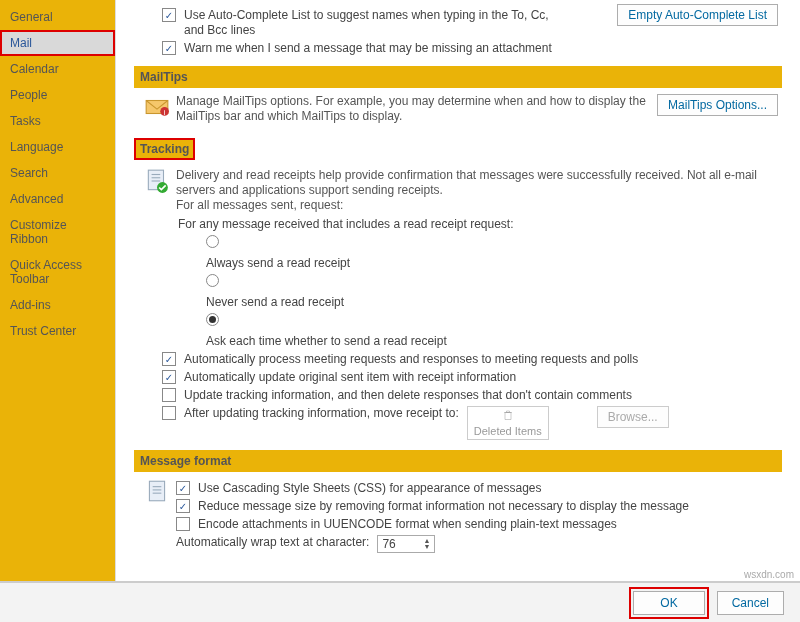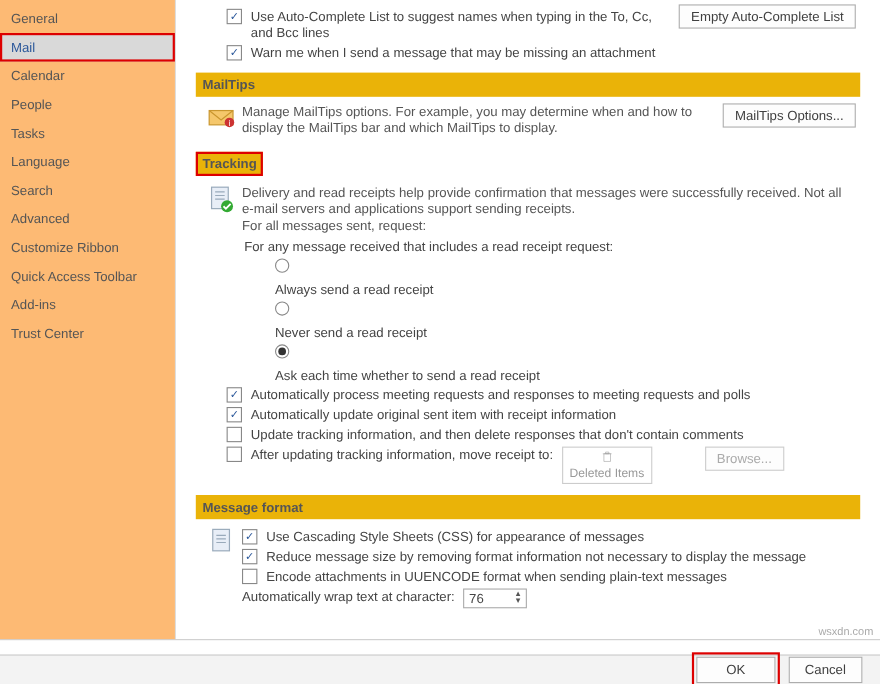--- a/index.html
+++ b/index.html
@@ -1,46 +1,46 @@
 <!DOCTYPE html>
 <html><head>
 <meta charset="utf-8">
 <style>
 * { box-sizing: border-box; margin: 0; padding: 0; }
 body { font-family: "Segoe UI", Tahoma, sans-serif; font-size: 12px; color: #444; background: #fff; width: 800px; height: 622px; overflow: hidden; position: relative; }
 .wrap { display: flex; height: 582px; border-bottom: 1px solid #ccc; }
-.sidebar { width: 160px; background: #fdba74; border-right: 1px solid #ddd; padding-top: 4px; }
+.sidebar { width: 116px; background: #eab308; border-right: 1px solid #ddd; padding-top: 4px; }
 .sb-item { padding: 6px 10px; color: #555; cursor: pointer; }
 .sb-item.selected { background: #d9d9d9; color: #2a579a; }
 .sb-item.highlighted { outline: 2px solid #d00; outline-offset: -2px; }
 .main { flex: 1; padding: 8px 18px 8px 18px; overflow: hidden; }
 .row { display: flex; align-items: flex-start; gap: 8px; margin: 3px 0 3px 28px; }
 .row.l2 { margin-left: 54px; }
 .row.l3 { margin-left: 72px; flex-direction: column; }
 .chk { width: 14px; height: 14px; border: 1px solid #888; background: #fff; flex: 0 0 14px; display: inline-flex; align-items: center; justify-content: center; font-size: 10px; color: #2a579a; }
 .chk.checked::before { content: "✓"; }
 .chk.mixed { background: #bbb; }
 .chk.mixed::before { content: "✓"; color: #333; }
 .radio { width: 13px; height: 13px; border: 1px solid #888; border-radius: 50%; background: #fff; flex: 0 0 13px; display: inline-flex; align-items: center; justify-content: center; }
 .radio.on::before { content: ""; width: 7px; height: 7px; background: #333; border-radius: 50%; }
 .lbl { line-height: 15px; }
 .section-head { font-weight: 600; color: #555; padding: 4px 6px; background: #eab308; margin: 10px 0 6px 0; }
 .section-head.highlighted { outline: 2px solid #d00; outline-offset: -2px; display: inline-block; }
-.btn { border: 1px solid #adadad; background: #fdfdfd; padding: 3px 10px; cursor: pointer; font-size: 12px; color: #404040; }
+.btn { border: 1px solid #adadad; background: #fdfdfd; padding: 3px 10px; cursor: pointer; font-size: 12px; color: #0369a1; }
 .btn.disabled { color: #aaa; border-color: #ccc; cursor: default; }
 .top-r { position: absolute; right: 22px; }
 .sec-icon { width: 26px; height: 26px; margin: 0 6px 0 10px; flex: 0 0 26px; }
 .sec-row { display: flex; align-items: flex-start; margin: 2px 0 4px 0; }
 .sec-row .desc { flex: 1; font-size: 12px; color: #555; line-height: 15px; padding-right: 10px; }
 .hl-box { outline: 2px solid #d00; padding: 4px 2px; margin: 2px 0 2px 44px; }
 .hl-box .row { margin-left: 12px; }
 .deleted { border: 1px solid #ccc; color: #999; padding: 2px 6px; display: inline-flex; align-items: center; gap: 4px; font-size: 11px; flex-direction: column; }
 .num { width: 58px; border: 1px solid #aaa; padding: 1px 4px; display: inline-flex; align-items: center; justify-content: space-between; font-size: 12px; }
 .spin { display: inline-flex; flex-direction: column; font-size: 7px; line-height: 6px; color: #555; }
-.footer { position: absolute; bottom: 0; left: 0; right: 0; height: 27px; background: #f3f3f3; border-top: 1px solid #ccc; display: flex; justify-content: flex-end; align-items: center; gap: 10px; padding-right: 16px; }
+.footer { position: absolute; bottom: 0; left: 0; right: 0; height: 40px; background: #f3f3f3; border-top: 1px solid #ccc; display: flex; justify-content: flex-end; align-items: center; gap: 10px; padding-right: 16px; }
 .footer .hl { outline: 2px solid #d00; padding: 2px; }
 .watermark { position: absolute; right: 6px; bottom: 42px; font-size: 10px; color: #aaa; }
 </style>
 </head>
 <body>
 
 <div class="wrap">
   <div class="sidebar">
     <div class="sb-item">General</div>
     <div class="sb-item selected highlighted">Mail</div>

